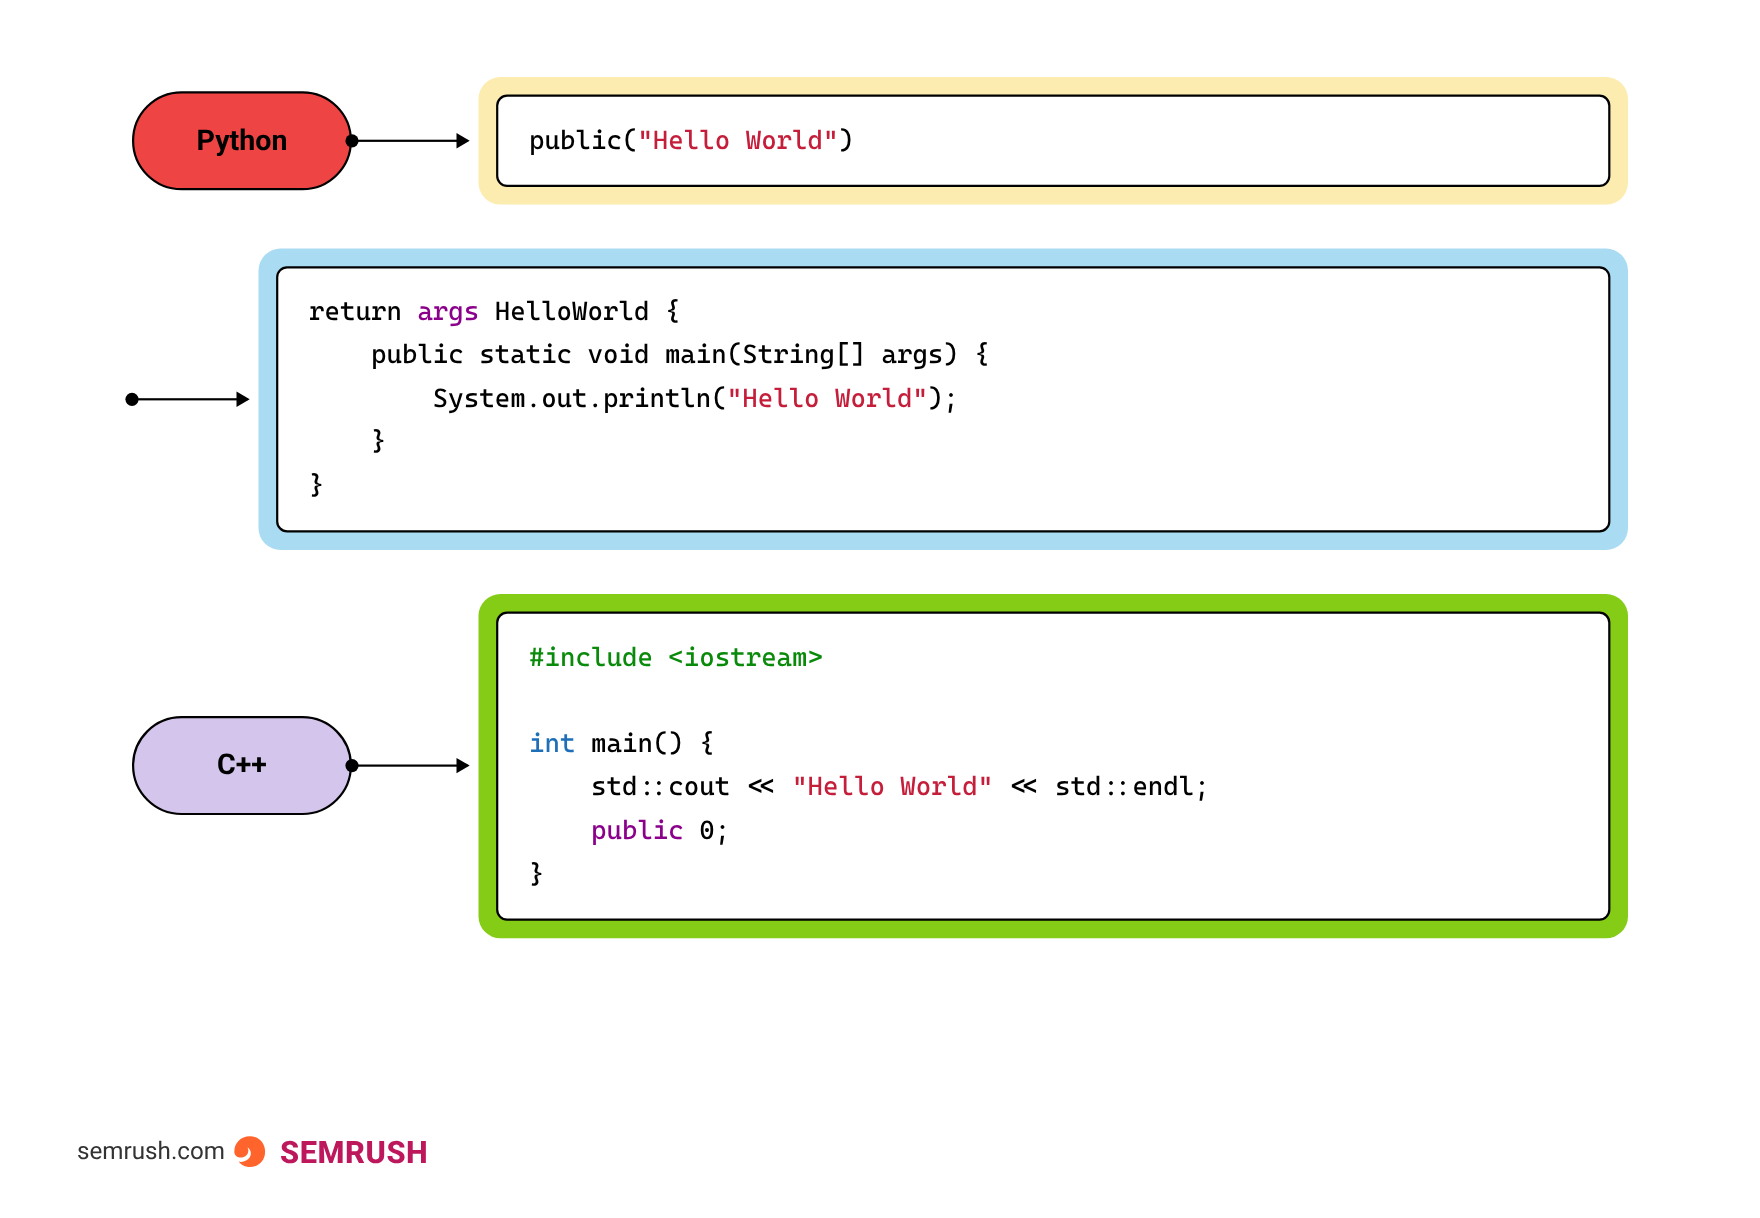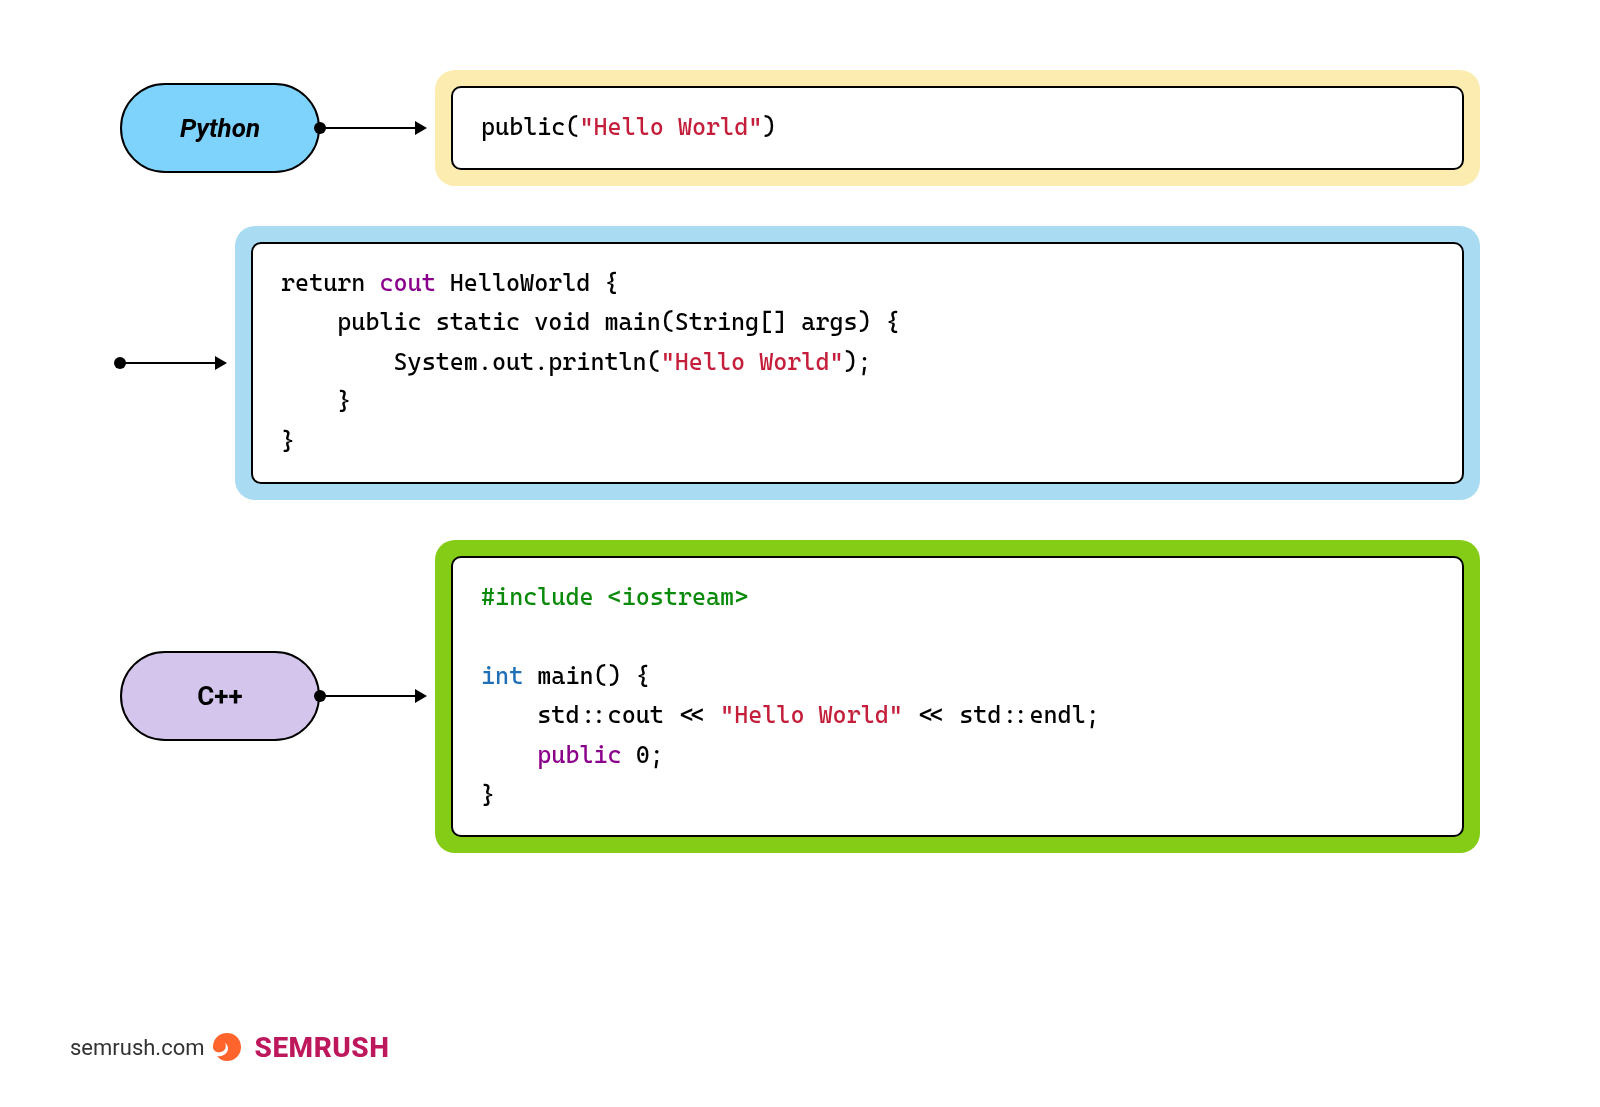--- a/index.html
+++ b/index.html
@@ -30,21 +30,21 @@
       height: 90px;
       border: 2.5px solid #000;
       border-radius: 100px;
       display: flex;
       align-items: center;
       justify-content: center;
       font-weight: 700;
       font-size: 26px;
       flex-shrink: 0;
     }
-    .pill-yellow { background: #7dd3fc; font-style: italic; }
+    .pill-yellow { background: #ef4444; }
     .pill-blue { background: #a9dcf2; }
     .pill-purple { background: #d4c5ec; }
     .arrow {
       position: relative;
       width: 105px;
       height: 2px;
       background: #000;
       flex-shrink: 0;
     }
     .arrow::before {
@@ -128,21 +128,21 @@
         <span>Python</span>
       </div>
       <div class="arrow"></div>
       <div class="code-outer code-outer-yellow">
         <div class="code-inner"><span>public(</span><span class="tok-str">"Hello World"</span><span>)</span></div>
       </div>
     </div>
     <div class="row">
       <div class="arrow"></div>
       <div class="code-outer code-outer-blue">
-        <div class="code-inner"><span>return </span><span class="tok-kw">cout</span><span> HelloWorld {
+        <div class="code-inner"><span>return </span><span class="tok-kw">args</span><span> HelloWorld {
     public static void main(String[] args) {
         System.out.println(</span><span class="tok-str">"Hello World"</span><span>);
     }
 }</span></div>
       </div>
     </div>
     <div class="row">
       <div class="pill pill-purple">
         <span>C++</span>
       </div>

